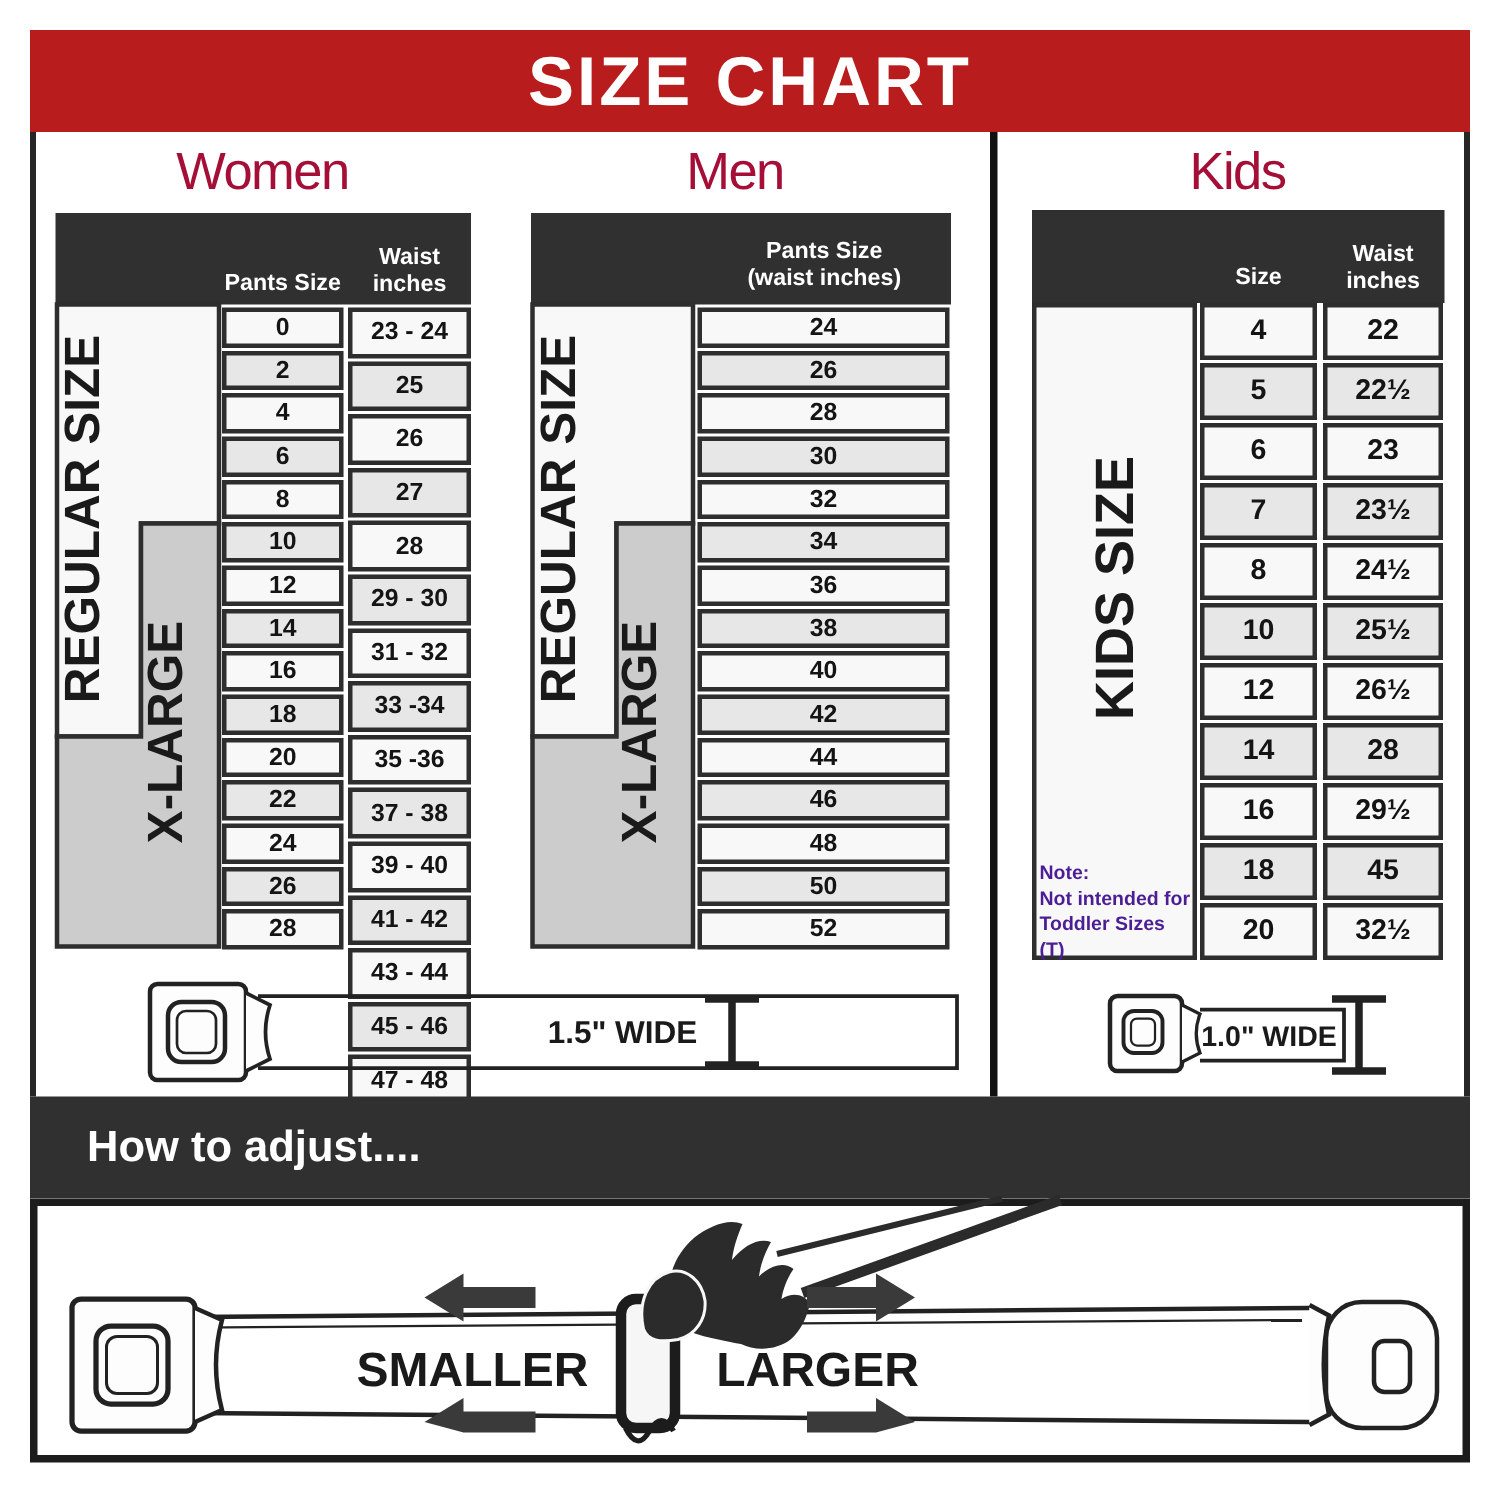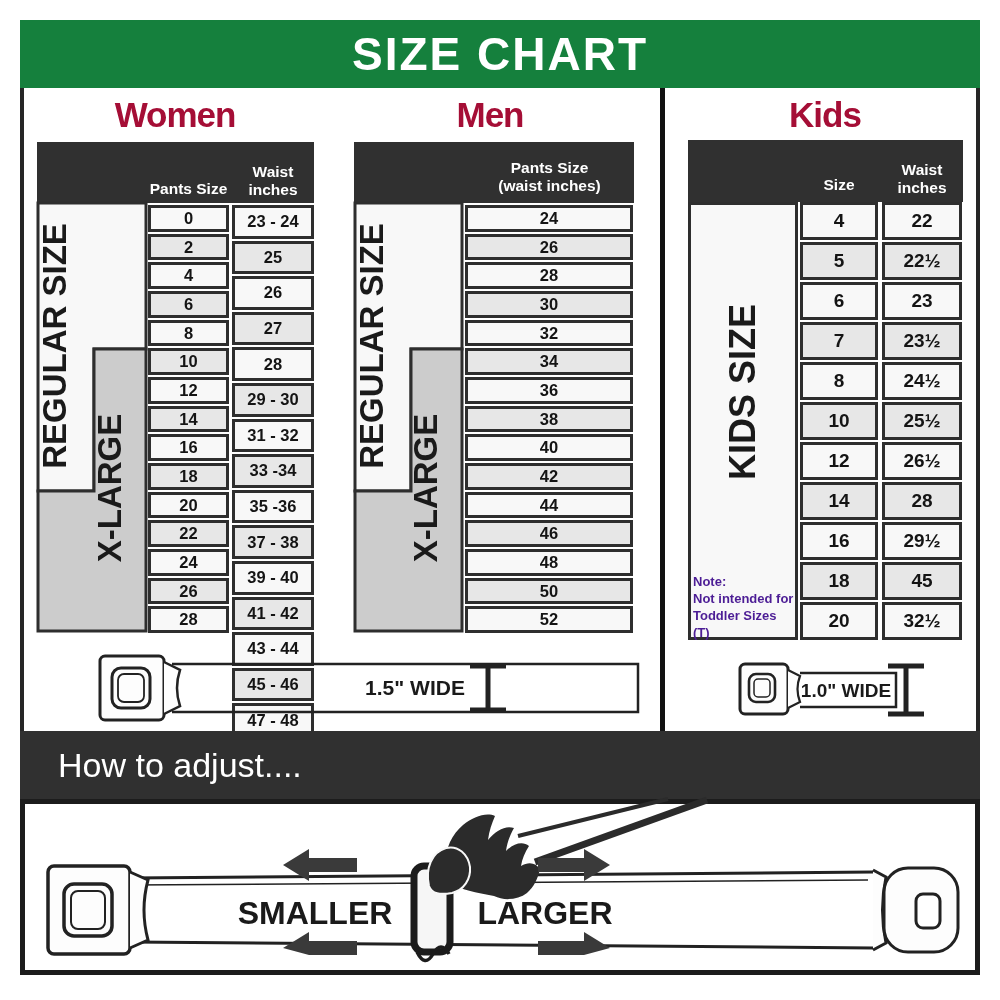--- a/index.html
+++ b/index.html
@@ -1,29 +1,29 @@
 <!DOCTYPE html>
 <html><head>
 <meta charset="utf-8">
 <style>
   html,body{margin:0;padding:0;background:#ffffff;}
   #canvas{position:relative;width:1000px;height:1000px;background:#fff;
           font-family:"Liberation Sans",sans-serif;overflow:hidden;}
   .abs{position:absolute;}
   
-  .title-bar{left:20px;top:20px;width:960px;height:68px;background:#15803d;
+  .title-bar{left:20px;top:20px;width:960px;height:68px;background:#b91c1c;
              display:flex;align-items:center;justify-content:center;}
   .title-bar span{color:#fff;font-size:46px;font-weight:bold;letter-spacing:2px;}
   
   .b-left {left:20px;top:88px;width:4px;height:643px;background:#262626;}
   .b-right{left:976px;top:88px;width:4px;height:643px;background:#262626;}
   .divider{left:660px;top:88px;width:5px;height:643px;background:#111;}
   
   .col-heading{height:42px;display:flex;align-items:center;justify-content:center;
-               color:#A50E36;font-size:35px;font-weight:bold;letter-spacing:-1px;}
+               color:#A50E36;font-size:35px;font-weight:normal;letter-spacing:-1px;}
   
   .thead{background:#303030;color:#fff;}
   .thead .hlbl{position:absolute;text-align:center;font-weight:bold;
                font-size:15.5px;line-height:1.15;}
   
   .col{display:flex;flex-direction:column;gap:2px;}
   .col .cell{flex:1;border:3px solid #2e2e2e;background:#f8f8f8;
              display:flex;align-items:center;justify-content:center;
              font-weight:bold;font-size:16.5px;color:#141414;}
   .col .cell:nth-child(even){background:#e7e7e7;}
@@ -37,21 +37,21 @@
                         font-size:36px;font-weight:bold;letter-spacing:0px;color:#1a1a1a;}
   .kids-note{left:693px;top:573px;width:102px;font-weight:bold;font-size:13px;
              line-height:1.32;color:#4c1d95;}
   
   svg{position:absolute;overflow:visible;}
   svg text{font-family:"Liberation Sans",sans-serif;font-weight:bold;fill:#1a1a1a;}
   .vlabel{font-size:33px;letter-spacing:0px;}
   
   .howto-band{left:20px;top:731px;width:960px;height:68px;background:#303030;
               display:flex;align-items:center;}
-  .howto-band span{color:#fff;font-size:34px;font-weight:normal;margin-left:38px;}
+  .howto-band span{color:#fff;font-size:29px;font-weight:bold;margin-left:38px;}
   .illus-box{left:20px;top:799px;width:960px;height:176px;border:5px solid #1c1c1c;
              box-sizing:border-box;background:#fff;}
 </style>
 </head>
 <body>
 
 <div id="canvas">
 
   <div class="abs title-bar">
     <span>SIZE CHART</span>

